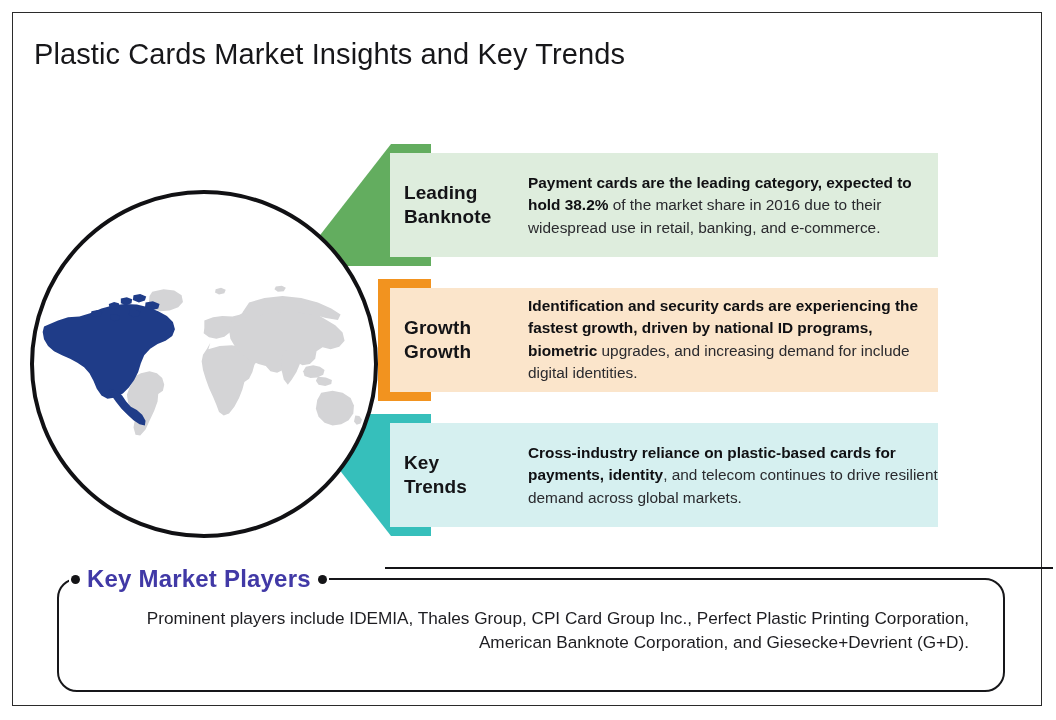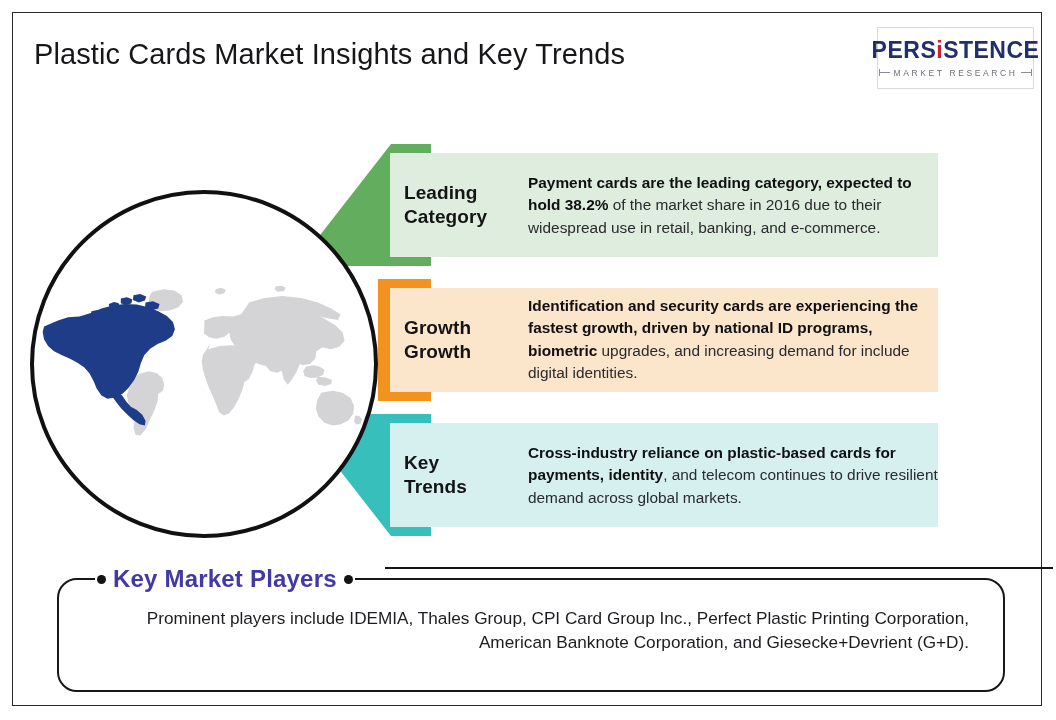--- a/index.html
+++ b/index.html
@@ -109,21 +109,21 @@
   .players{
     position:absolute;left:57px;top:578px;
     width:948px;height:114px;
     border:2px solid #17171a;
     border-radius:20px;
     box-sizing:border-box;
     background:#ffffff;
     z-index:3;
   }
   .players-title-wrap{
-    position:absolute;left:36px;top:-17px;
+    position:absolute;left:10px;top:-17px;
     display:flex;align-items:center;gap:0px;
     background:#ffffff;padding:0 2px;height:32px;
   }
   .dot{width:9px;height:9px;border-radius:50%;background:#141417;flex:0 0 auto;}
   .players-title{
     font-size:24px;font-weight:700;color:#4139a6;
     letter-spacing:.2px;white-space:nowrap;padding:0 7px;
   }
   .title-rule{
     position:absolute;left:326px;top:-13px;
@@ -135,28 +135,20 @@
   }
 </style>
 </head>
 <body>
 
 <div id="root">
   <div class="frame"></div>
 
   <div class="page-title">Plastic Cards Market Insights and Key Trends</div>
 
-  <div class="logo-box">
-    <div class="logo-word"><span>PERS</span><span class="i">i</span><span>STENCE</span></div>
-    <div class="logo-sub-row">
-      <span class="logo-tick l"></span>
-      <span class="logo-sub">MARKET RESEARCH</span>
-      <span class="logo-tick r"></span>
-    </div>
-  </div>
 
   <div class="globe">
     <svg viewBox="0 0 1000 640" preserveAspectRatio="xMidYMid meet">
       <g fill="#d4d4d6">
 
         <path d="M296 372 l26 -6 22 6 16 14 6 20 -4 18 -14 10 -2 22 -10 28 -14 30 -12 26 -16 18 -14 -2 -6 -22 4 -24 -8 -26 -12 -24 -4 -24 8 -22 10 -18 8 -16z"></path>
 
         <path d="M498 300 l34 -10 36 -2 36 6 30 2 20 12 -4 20 -14 18 -6 22 -10 20 -14 10 -6 22 -10 26 -14 26 -16 20 -16 6 -14 -10 -8 -22 -10 -24 -12 -26 -10 -28 -8 -26 -4 -26 4 -20 12 -18 10 -18z"></path>
 
         <path d="M486 214 l26 -10 28 -4 30 2 24 -6 26 2 14 10 -8 14 -20 8 -18 12 -24 6 -18 14 -24 6 -22 -4 -16 -12 2 -16z"></path>
@@ -198,21 +190,21 @@
 
   <div class="band" id="row-leading">
     <svg class="arrow" viewBox="0 0 135 122" preserveAspectRatio="none">
       <polygon points="135,0 135,122 0,122 95,0" fill="#63AD5F"></polygon>
     </svg>
     <div class="outer" style="background:#63AD5F;"></div>
     <div class="inner" style="background:#DEEDDD;"></div>
     <div class="hole"></div>
     <div class="label">
       <div>Leading</div>
-      <div>Category</div>
+      <div>Banknote</div>
     </div>
     <div class="body"><b>Payment cards are the leading category, expected to hold 38.2%</b><span> of the market share in 2016 due to their widespread use in retail, banking, and e-commerce.</span></div>
   </div>
 
   <div class="band" id="row-fastest">
     <svg class="arrow" viewBox="0 0 135 122" preserveAspectRatio="none">
       <polygon points="135,0 135,122 82,122 82,0" fill="#F2931F"></polygon>
     </svg>
     <div class="outer" style="background:#F2931F;"></div>
     <div class="inner" style="background:#FBE5CB;"></div>

